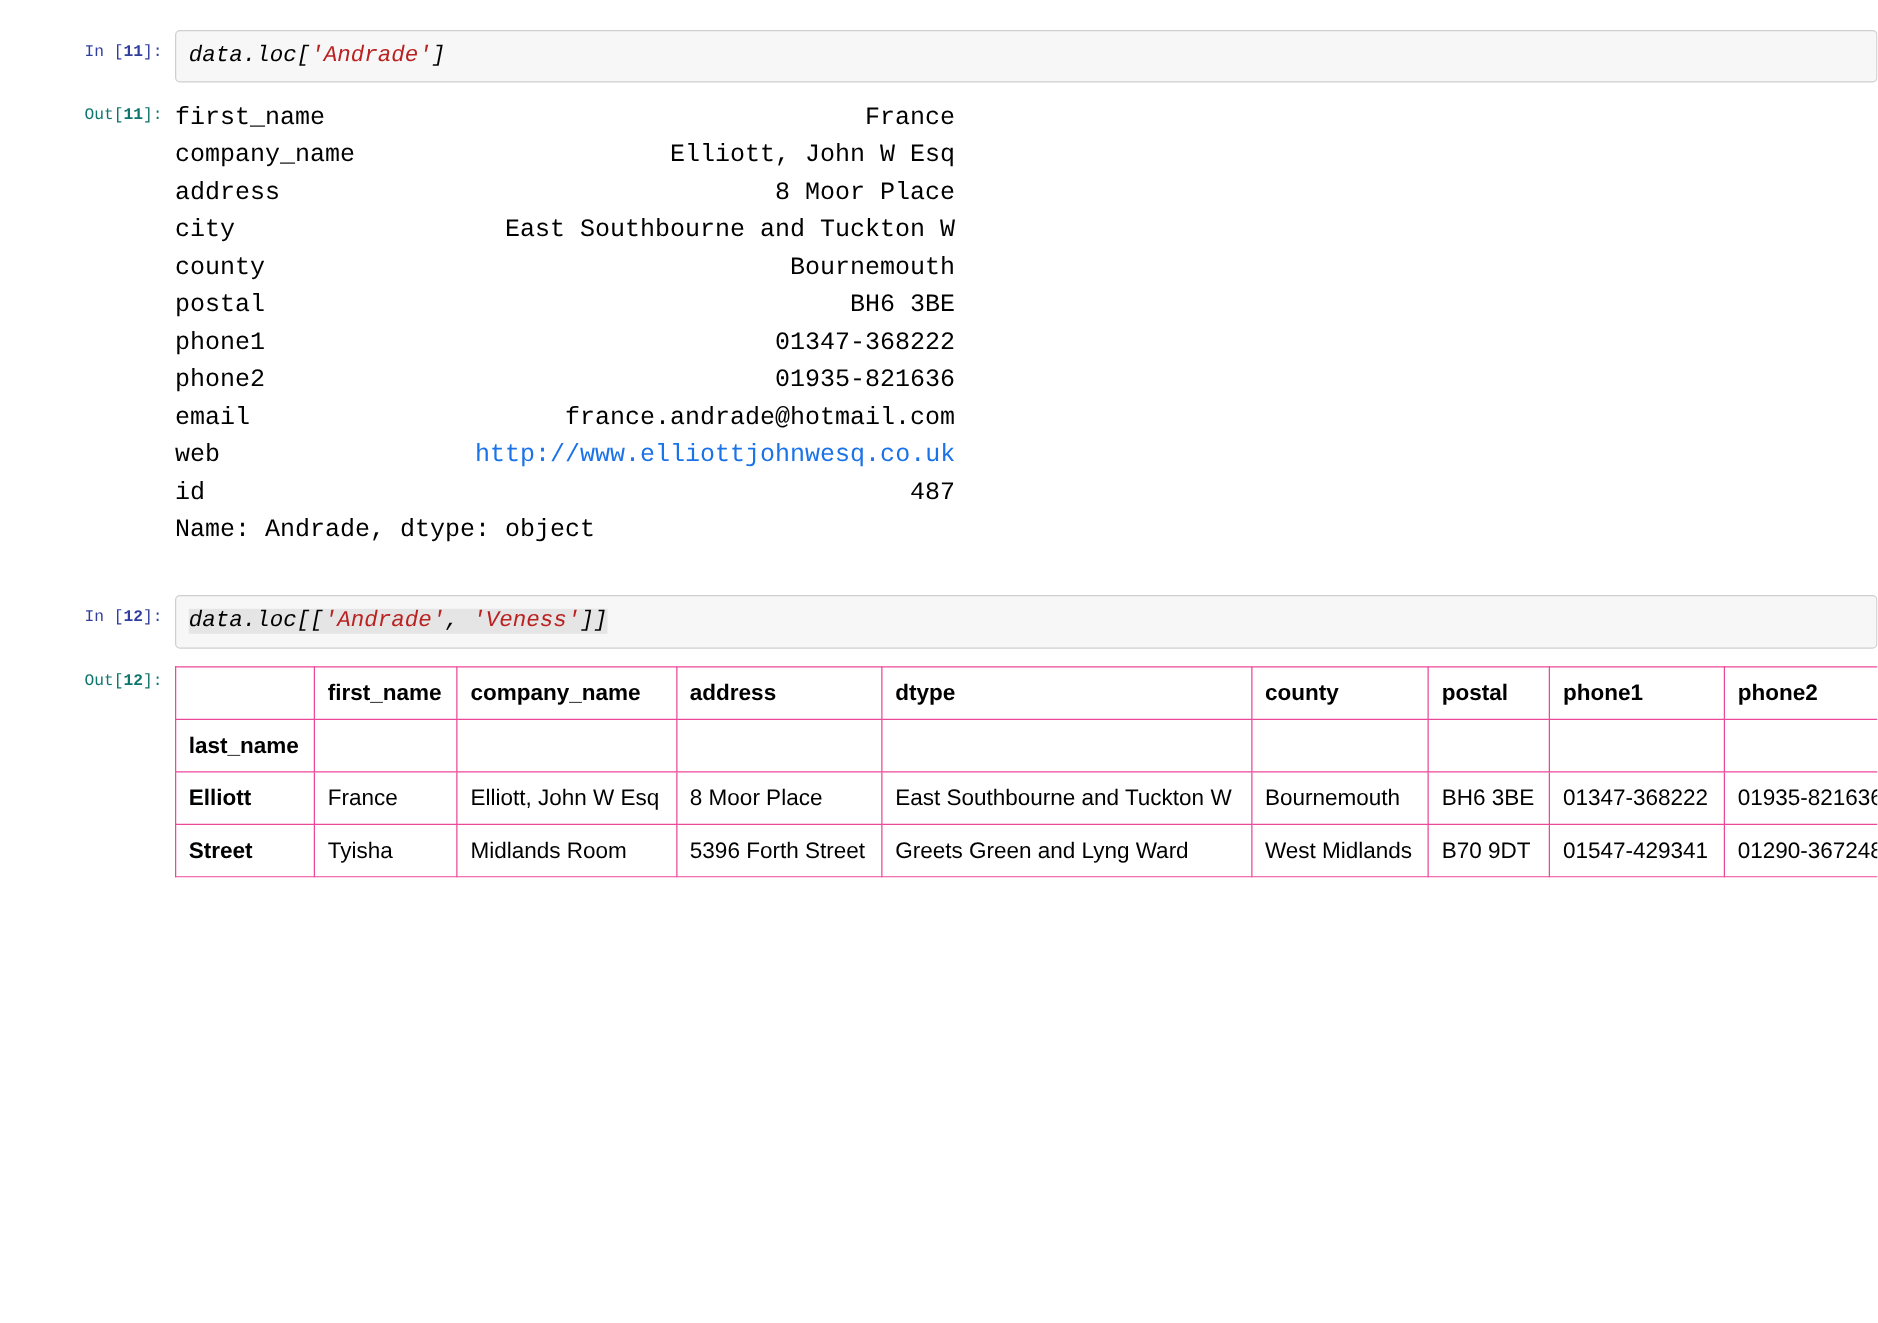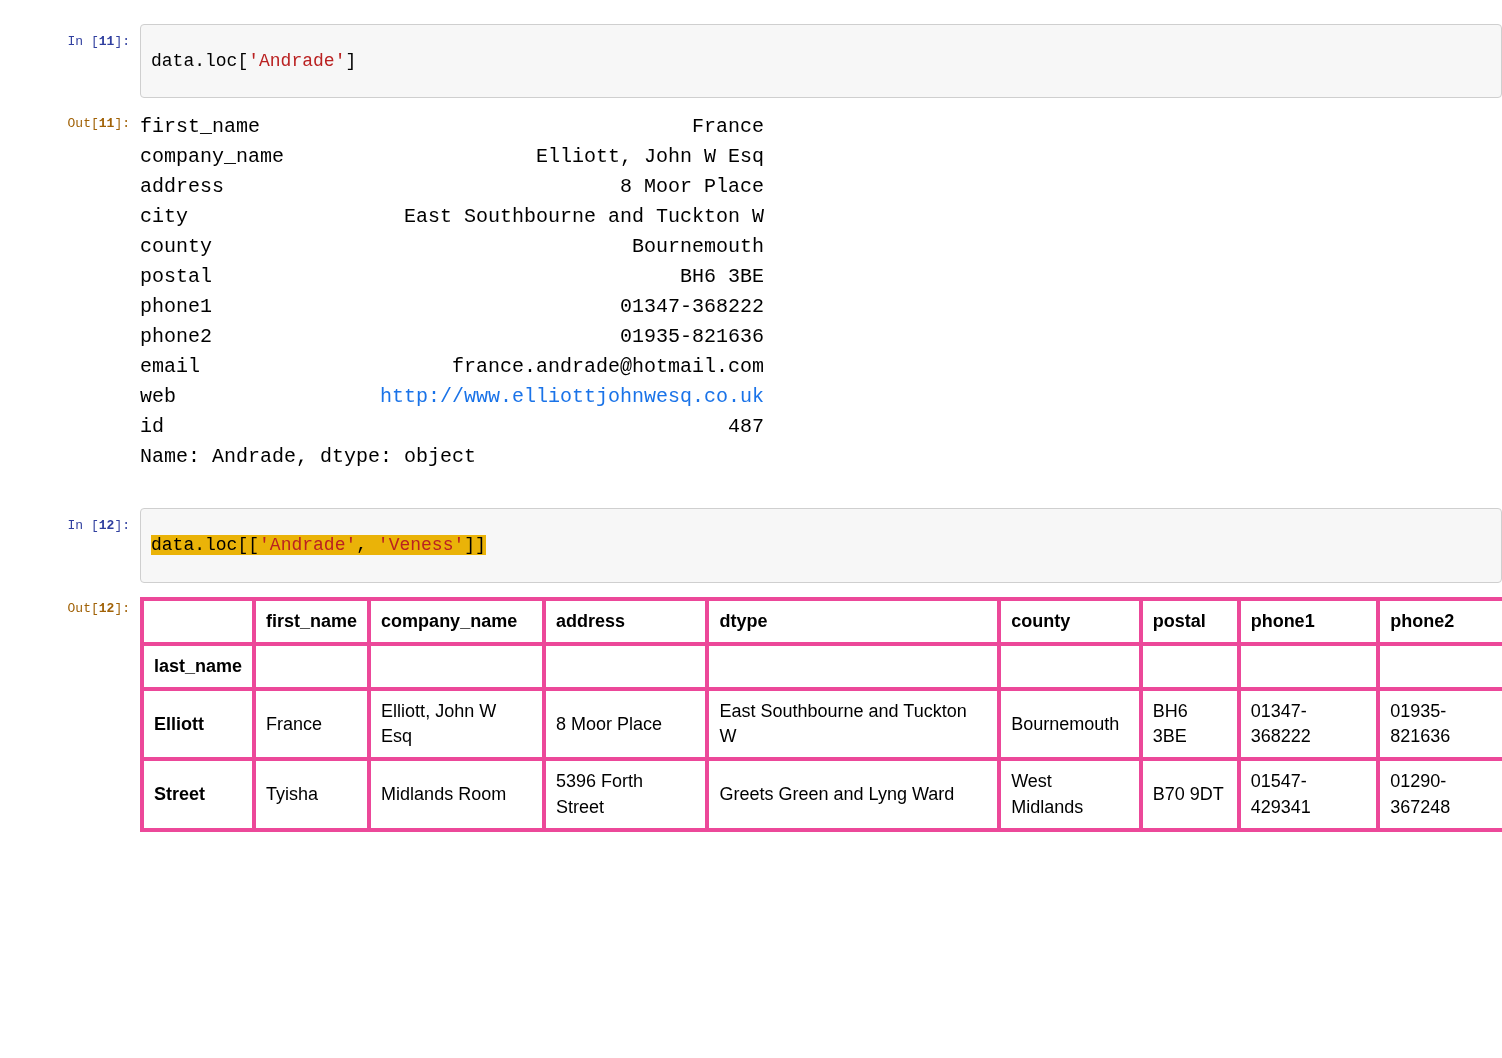--- a/index.html
+++ b/index.html
@@ -22,43 +22,44 @@
     flex: 0 0 auto;
     width: 140px;
     text-align: right;
     padding: 10px 10px 0 0;
     font-family: Menlo, Monaco, "Courier New", monospace;
     font-size: 13px;
     line-height: 1.3;
     white-space: nowrap;
   }
   .prompt.in      { color: #303F9F; }
-  .prompt.out     { color: #a16207; }
+  .prompt.out     { color: #0f766e; }
   .prompt .num    { font-weight: bold; }
 
   .cell-body {
     flex: 1 1 auto;
     min-width: 0;
   }
 
   .input-area {
     border: 1px solid #cfcfcf;
     border-radius: 4px;
     background: #f7f7f7;
-    padding: 24px 10px;
+    padding: 8px 10px;
     font-family: Menlo, Monaco, "Courier New", monospace;
     font-size: 18px;
     line-height: 1.35;
     color: #000;
     white-space: pre;
     overflow: hidden;
+    font-style: italic;
   }
   .tok-plain  { color: #000; }
   .tok-string { color: #BA2121; }
-  .tok-hl     { background: #eab308; }
+  .tok-hl     { background: #e5e5e5; }
 
   .series-out {
     font-family: Menlo, Monaco, "Courier New", monospace;
     font-size: 20px;
     line-height: 1.5;
     white-space: pre;
     padding: 6px 0 10px 0;
     color: #000;
   }
   .series-out .link { color: #1a73e8; margin-top: 12px; }
@@ -69,21 +70,21 @@
   }
   table.df {
     border-collapse: collapse;
     font-family: "Helvetica Neue", Helvetica, Arial, sans-serif;
     font-size: 18px;
     line-height: 1.4;
     table-layout: auto;
     width: 1380px;
   }
   table.df th, table.df td {
-    border: 4px solid #ec4899;
+    border: 1px solid #ec4899;
     padding: 8px 10px;
     text-align: left;
     vertical-align: middle;
   }
   table.df th {
     font-weight: 700;
   }
   table.df thead th {
     text-align: left;
   }

